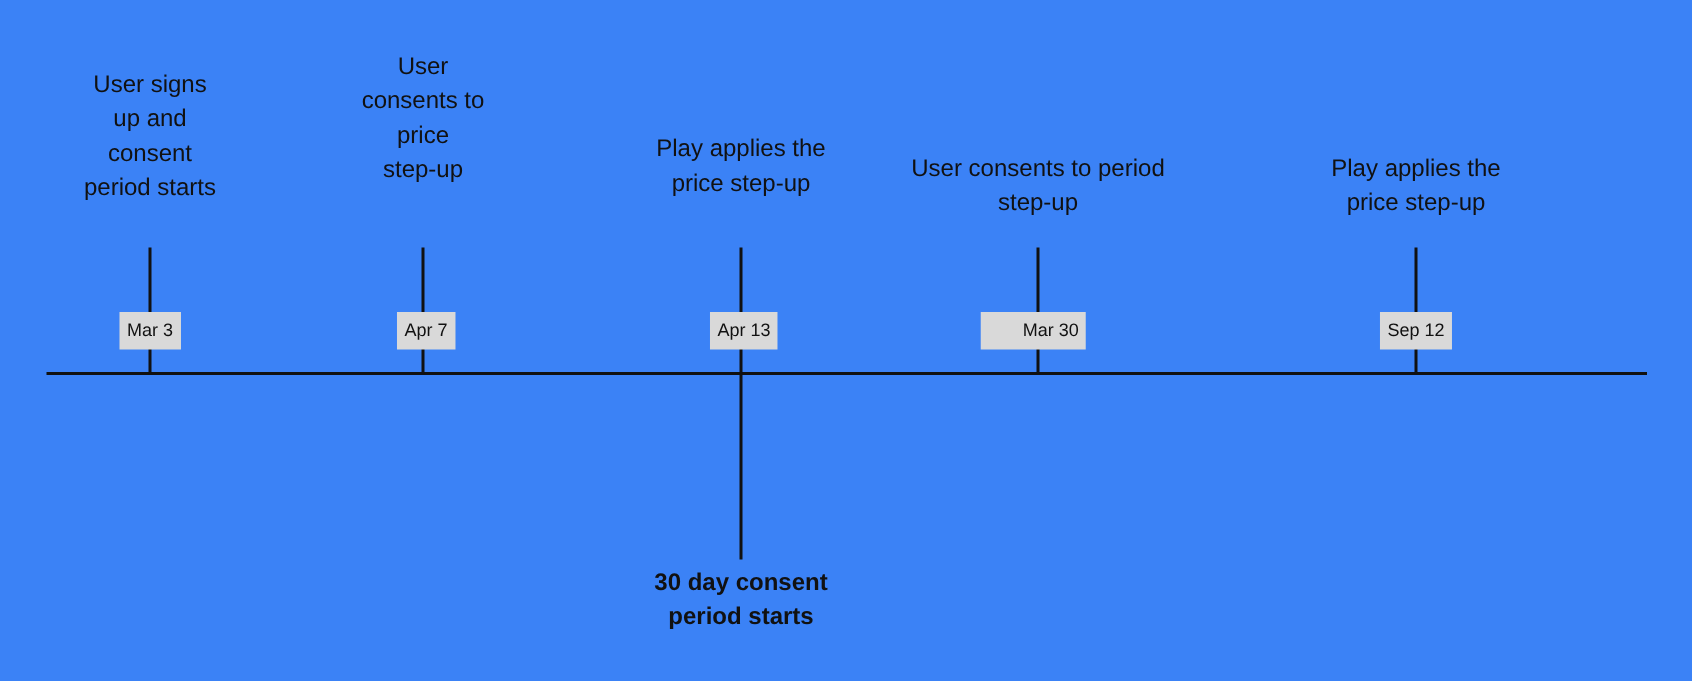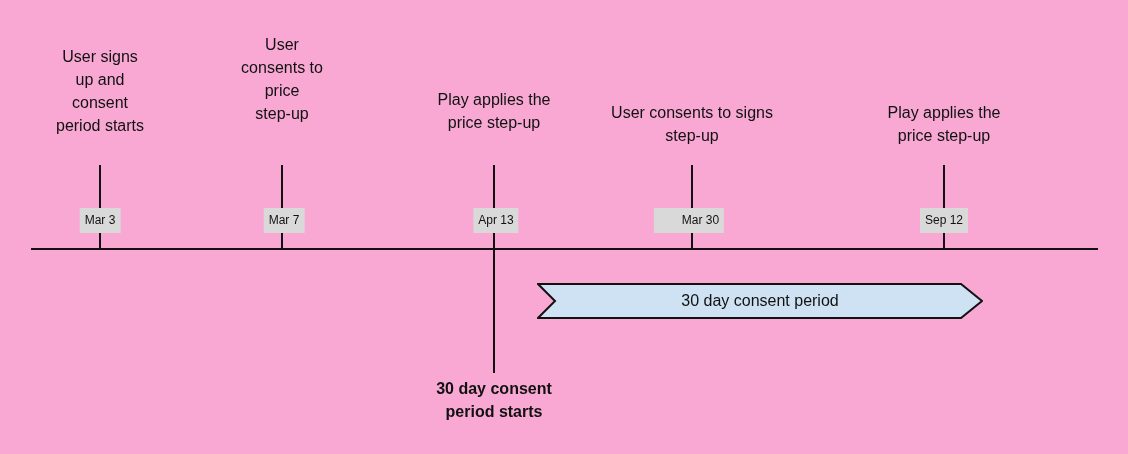--- a/index.html
+++ b/index.html
@@ -4,21 +4,21 @@
 <style>
   html, body {
     margin: 0;
     padding: 0;
     background: #ffffff;
   }
   .canvas {
     position: relative;
     width: 1128px;
     height: 454px;
-    background: #f9a8d4;
+    background: #3b82f6;
     overflow: hidden;
     font-family: "Liberation Sans", sans-serif;
     color: #111111;
   }
   .axis {
     position: absolute;
     left: 31px;
     top: 248px;
     width: 1067px;
     height: 2px;
@@ -97,42 +97,36 @@
 consent
 period starts</div>
   <div class="tick tick-above" style="left:99px;"></div>
   <div class="date-badge" style="left:100px;">Mar 3</div>
 
   <div class="event-label" style="left:282px; top:33px;">User
 consents to
 price
 step-up</div>
   <div class="tick tick-above" style="left:281px;"></div>
-  <div class="date-badge" style="left:284px;">Mar 7</div>
+  <div class="date-badge" style="left:284px;">Apr 7</div>
 
   <div class="event-label" style="left:494px; top:88px;">Play applies the
 price step-up</div>
   <div class="tick tick-above" style="left:493px;"></div>
   <div class="date-badge" style="left:496px;">Apr 13</div>
 
-  <div class="event-label" style="left:692px; top:101px;">User consents to signs
+  <div class="event-label" style="left:692px; top:101px;">User consents to period
 step-up</div>
   <div class="tick tick-above" style="left:691px;"></div>
   <div class="date-badge" style="left:689px;padding-left:28px;">Mar 30</div>
 
   <div class="event-label" style="left:944px; top:101px;">Play applies the
 price step-up</div>
   <div class="tick tick-above" style="left:943px;"></div>
   <div class="date-badge" style="left:944px;">Sep 12</div>
 
 
-  <div class="period-arrow" style="left:537px; width:446px;">
-    <svg width="446" height="36" viewBox="0 0 446 36">
-      <polygon points="1,1 424,1 445,18 424,35 1,35 18,18" fill="#cfe2f3" stroke="#111111" stroke-width="2" stroke-linejoin="miter"></polygon>
-    </svg>
-    <div class="period-label">30 day consent period</div>
-  </div>
 
   <div class="tick annotation-line" style="left:493px;"></div>
   <div class="annotation-label" style="left:494px;">30 day consent
 period starts</div>
 
 </div>
 
 </body></html>

